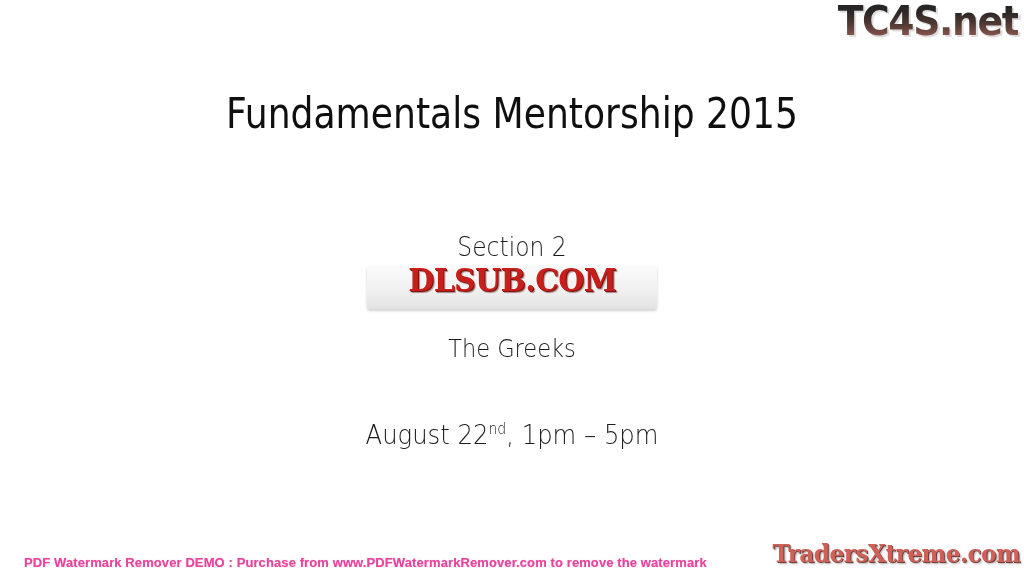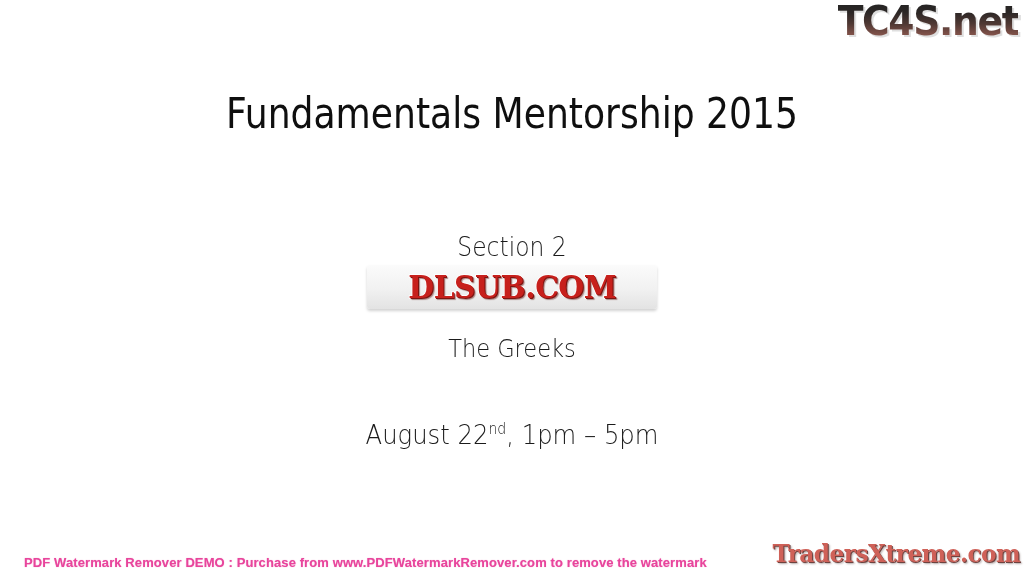--- a/index.html
+++ b/index.html
@@ -94,21 +94,20 @@
     position: absolute;
     top: 265px;
     left: 50%;
     transform: translateX(-50%);
     width: 290px;
     height: 44px;
     background: linear-gradient(to bottom, #fbfbfb 0%, #f1f1f1 55%, #e3e3e3 100%);
     border-radius: 3px;
     box-shadow: 0 2px 3px rgba(0,0,0,0.18);
     display: flex;
-    align-items: center;
     justify-content: center;
     overflow: hidden;
   }
   .dlsub-text {
     font-family: "DejaVu Serif", serif;
     font-weight: 700;
     font-size: 31px;
     line-height: 1;
     letter-spacing: -0.5px;
     color: #c7201c;

